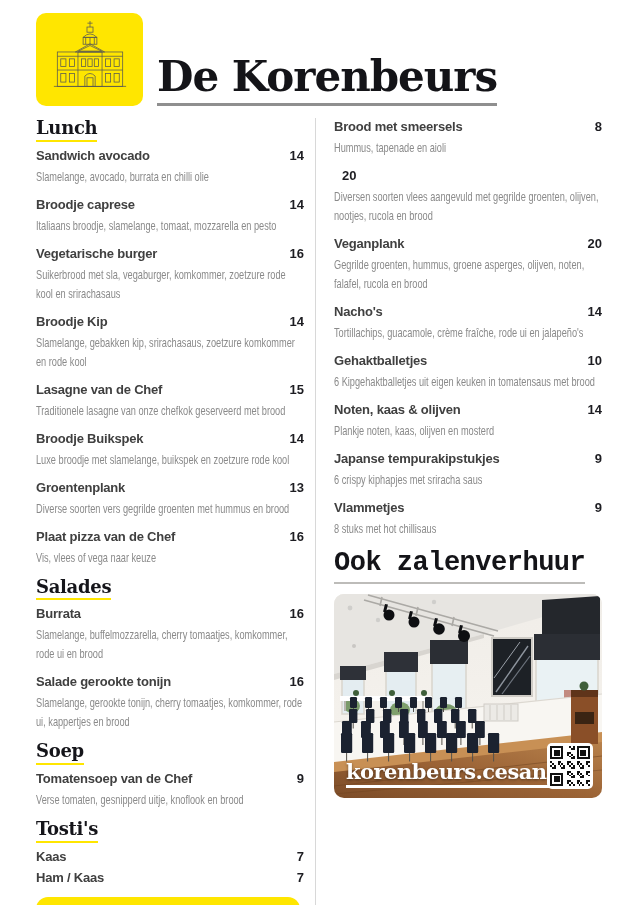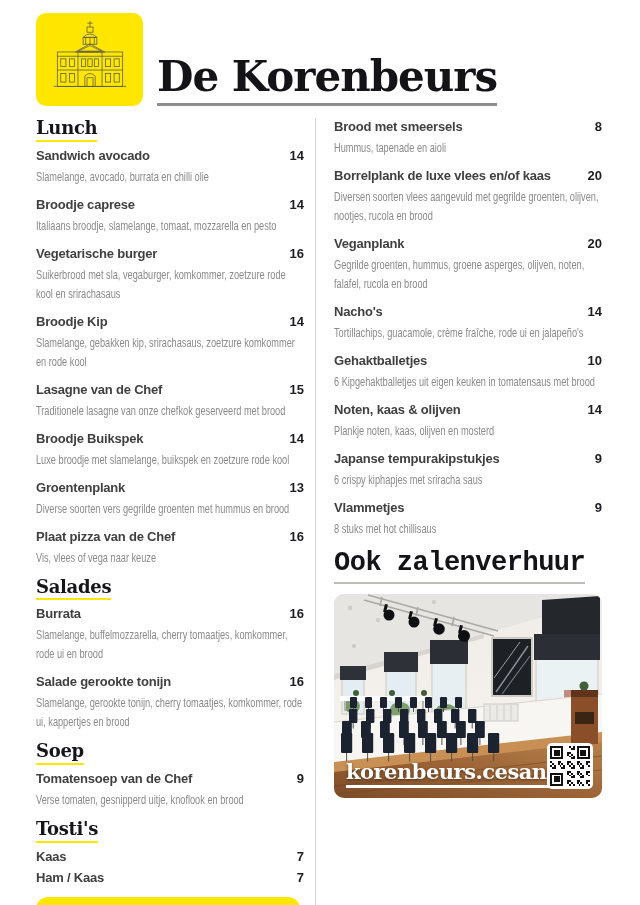--- a/index.html
+++ b/index.html
@@ -244,21 +244,20 @@
   <div class="menu-item">
     <div class="item-row">
       <span class="item-name">Brood met smeersels</span>
       <span class="item-price">8</span>
     </div>
     <div class="item-desc">Hummus, tapenade en aioli</div>
   </div>
 
   <div class="menu-item">
     <div class="item-row">
-      <span class="item-name">Borrelplank de luxe vlees en/of kaas</span>
       <span class="item-price">20</span>
     </div>
     <div class="item-desc">Diversen soorten vlees aangevuld met gegrilde groenten, olijven, nootjes, rucola en brood</div>
   </div>
 
   <div class="menu-item">
     <div class="item-row">
       <span class="item-name">Veganplank</span>
       <span class="item-price">20</span>
     </div>

